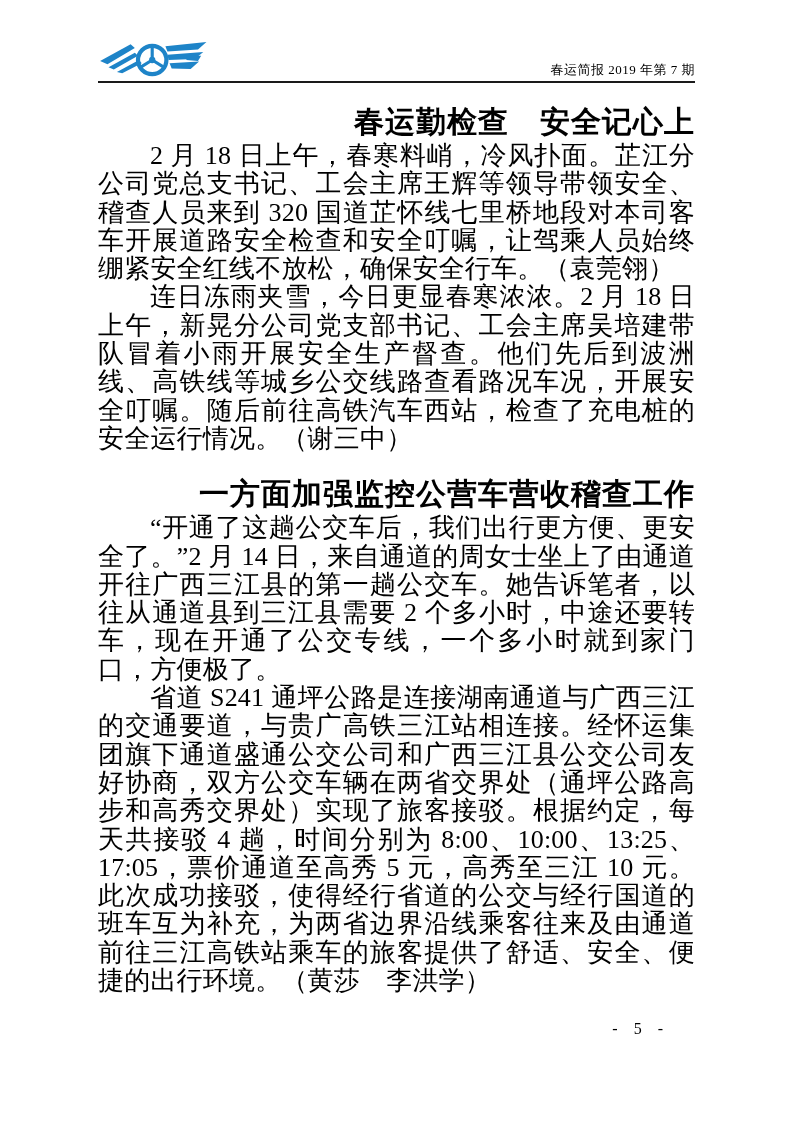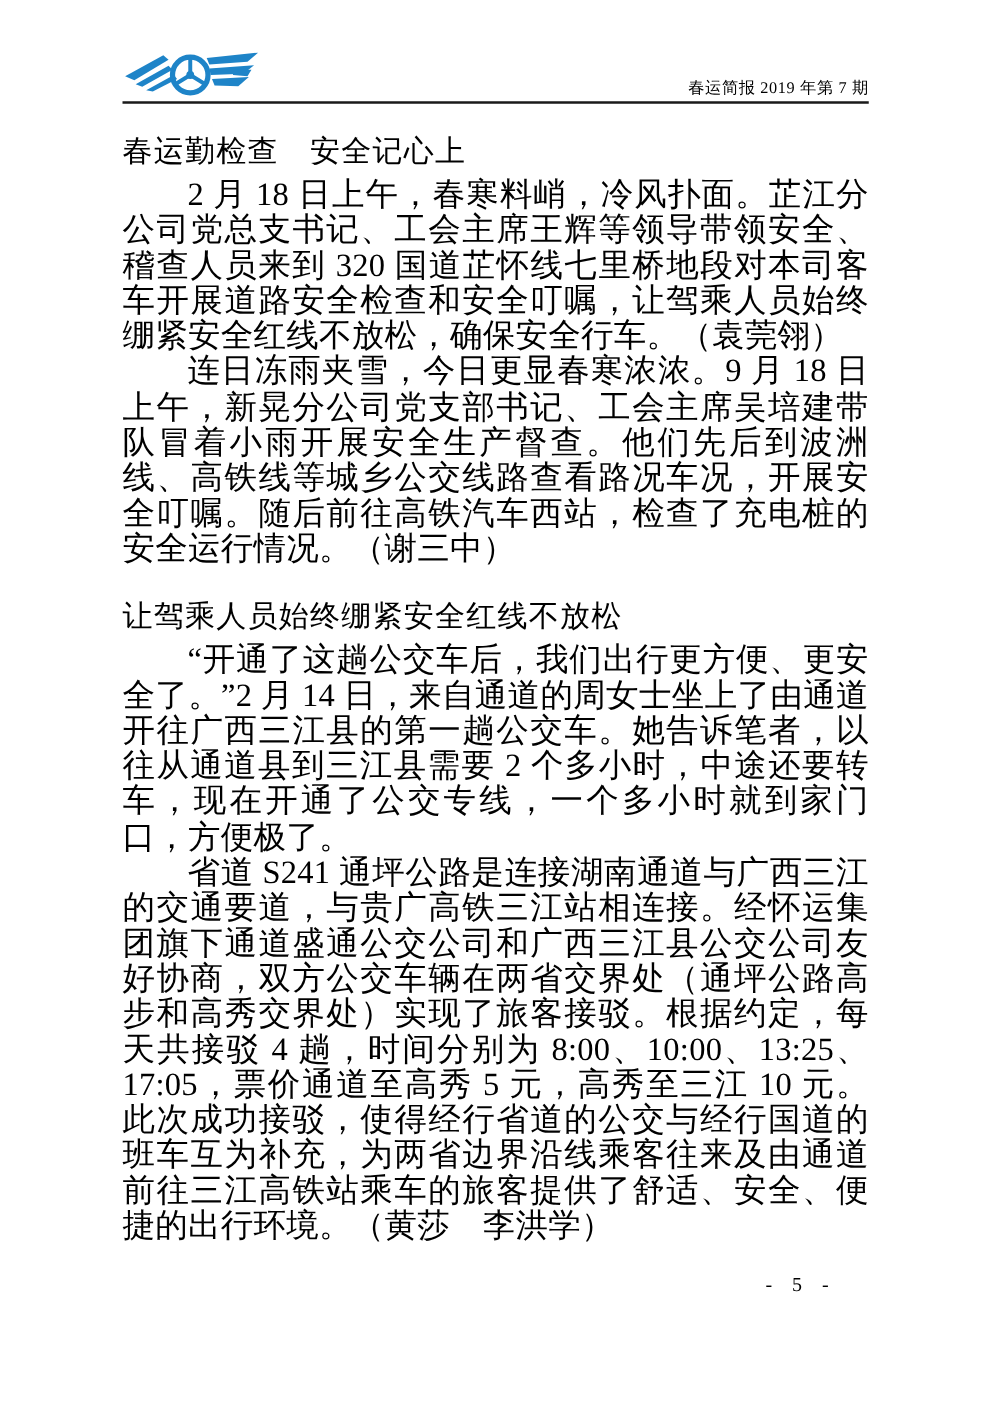--- a/index.html
+++ b/index.html
@@ -27,24 +27,24 @@
   .issue-label {
     font-family: "Liberation Serif", "DejaVu Serif", serif;
     font-size: 13px;
     line-height: 1;
     padding-bottom: 4px;
     letter-spacing: 0.5px;
     white-space: nowrap;
   }
   .article-title {
     font-family: "Liberation Sans", "DejaVu Sans", sans-serif;
-    font-weight: 400;
-    font-size: 24px;
+    font-weight: 700;
+    font-size: 30px;
     line-height: 37px;
-    text-align: left;
+    text-align: right;
     letter-spacing: 1px;
     margin: 22px 0 2px 0;
   }
   article.first .article-title { margin-top: 20px; }
   .body-text {
     font-family: "Liberation Serif", "DejaVu Serif", serif;
     font-size: 26px;
     line-height: 28.3px;
     text-align: justify;
     text-justify: inter-ideograph;
@@ -93,26 +93,26 @@
   </div>
 
   <main>
 
     <article class="first">
       <h1 class="article-title">春运勤检查　安全记心上</h1>
       <p class="body-text">2 月 18 日上午，春寒料峭，冷风扑面。芷江分公司党总支书记、工会主席王辉等领导带领安全、稽查人员来到 320 国道芷怀线七里桥地段对本司客车开展道路安全检查和安全叮嘱，让驾乘人员始终绷紧安全红线不放松，确保安全行车。（袁莞翎）</p>
     </article>
 
     <article>
-      <p class="body-text">连日冻雨夹雪，今日更显春寒浓浓。9 月 18 日上午，新晃分公司党支部书记、工会主席吴培建带队冒着小雨开展安全生产督查。他们先后到波洲线、高铁线等城乡公交线路查看路况车况，开展安全叮嘱。随后前往高铁汽车西站，检查了充电桩的安全运行情况。（谢三中）</p>
+      <p class="body-text">连日冻雨夹雪，今日更显春寒浓浓。2 月 18 日上午，新晃分公司党支部书记、工会主席吴培建带队冒着小雨开展安全生产督查。他们先后到波洲线、高铁线等城乡公交线路查看路况车况，开展安全叮嘱。随后前往高铁汽车西站，检查了充电桩的安全运行情况。（谢三中）</p>
     </article>
 
 
     <article>
-      <h1 class="article-title">让驾乘人员始终绷紧安全红线不放松</h1>
+      <h1 class="article-title">一方面加强监控公营车营收稽查工作</h1>
       <p class="body-text">“开通了这趟公交车后，我们出行更方便、更安全了。”2 月 14 日，来自通道的周女士坐上了由通道开往广西三江县的第一趟公交车。她告诉笔者，以往从通道县到三江县需要 2 个多小时，中途还要转车，现在开通了公交专线，一个多小时就到家门口，方便极了。</p>
       <p class="body-text">省道 S241 通坪公路是连接湖南通道与广西三江的交通要道，与贵广高铁三江站相连接。经怀运集团旗下通道盛通公交公司和广西三江县公交公司友好协商，双方公交车辆在两省交界处（通坪公路高步和高秀交界处）实现了旅客接驳。根据约定，每天共接驳 4 趟，时间分别为 8:00、10:00、13:25、17:05，票价通道至高秀 5 元，高秀至三江 10 元。此次成功接驳，使得经行省道的公交与经行国道的班车互为补充，为两省边界沿线乘客往来及由通道前往三江高铁站乘车的旅客提供了舒适、安全、便捷的出行环境。（黄莎　李洪学）</p>
     </article>
 
   </main>
 
   <div class="page-number">- 5 -</div>
 
 </div>
 

